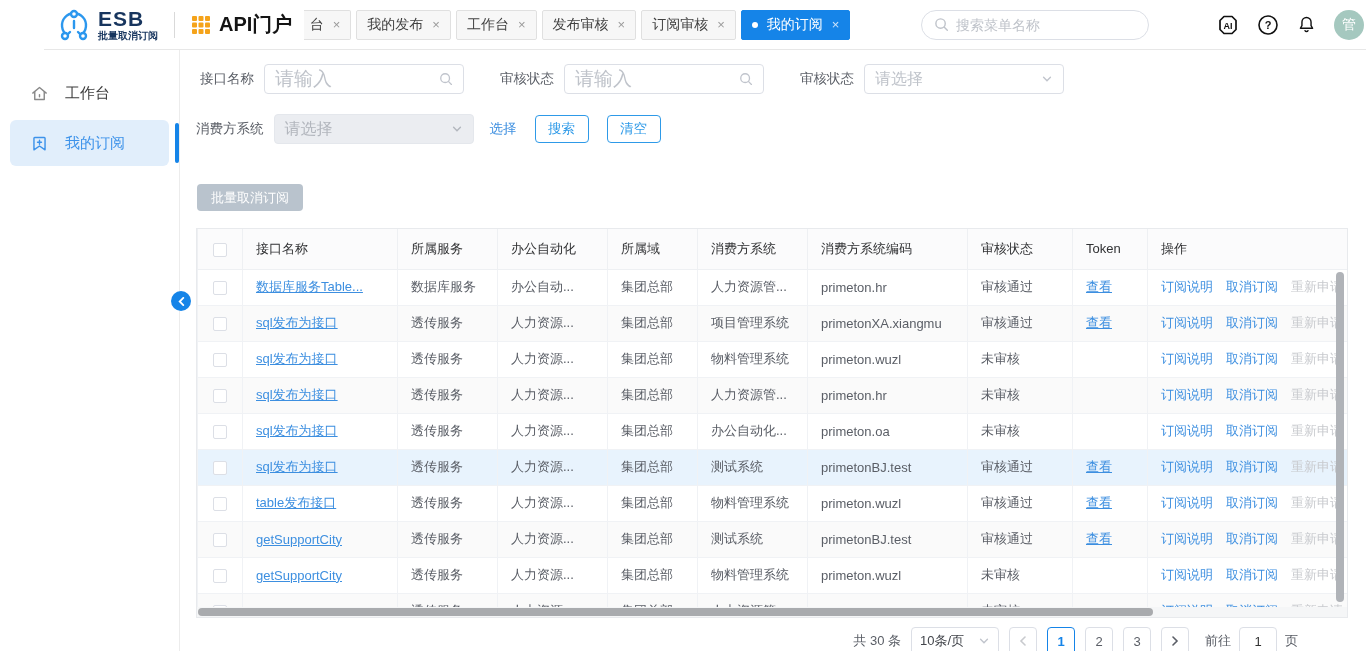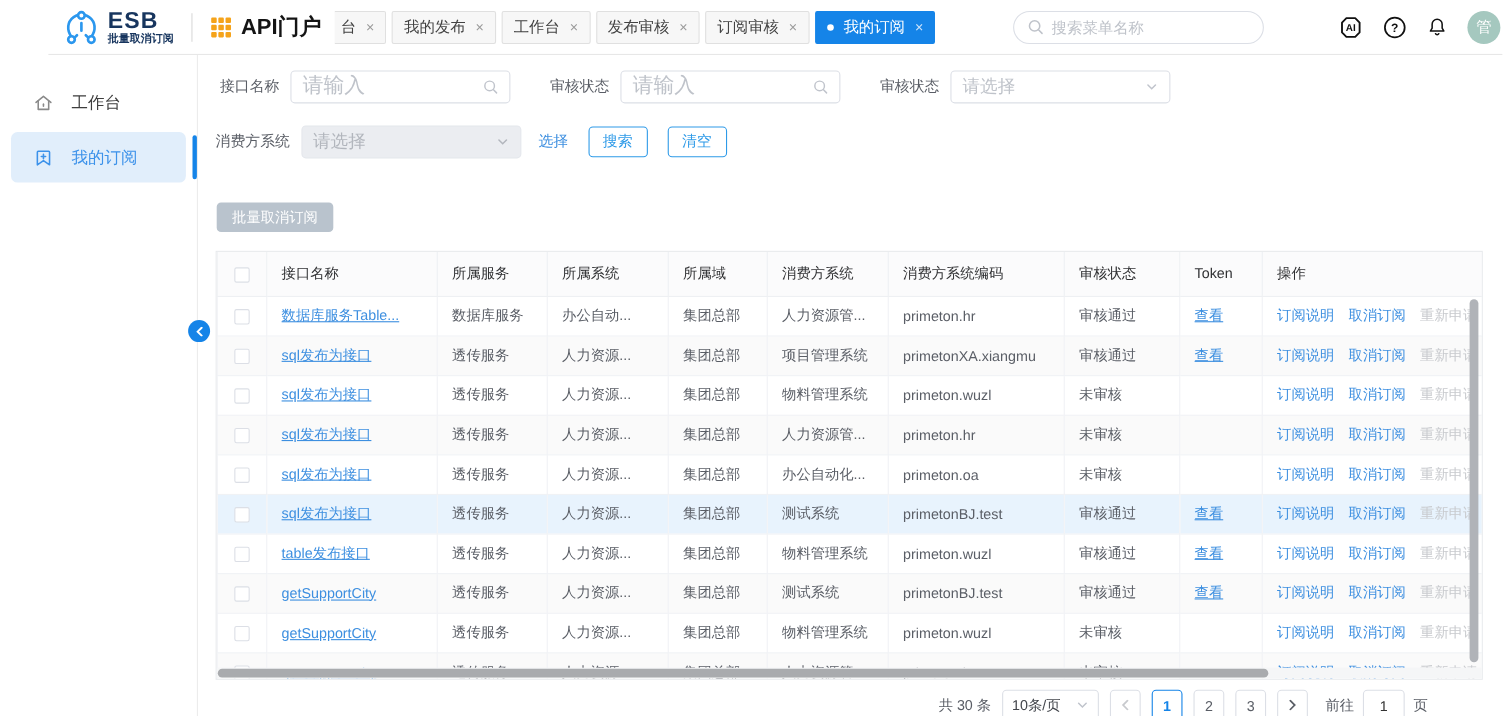--- a/index.html
+++ b/index.html
@@ -310,21 +310,21 @@
             <col style="width:160px">
             <col style="width:105px">
           <col style="width:75px">
             <col style="width:200px">
         </colgroup>
         <thead>
             <tr>
               <th class="cb-cell"><span class="checkbox"></span></th>
               <th>接口名称</th>
               <th>所属服务</th>
-              <th>所属系统</th>
+              <th>办公自动化</th>
               <th>所属域</th>
               <th>消费方系统</th>
               <th>消费方系统编码</th>
               <th>审核状态</th>
               <th>Token</th>
               <th>操作</th>
             </tr>
           </thead>
         <tbody>
             <tr>

